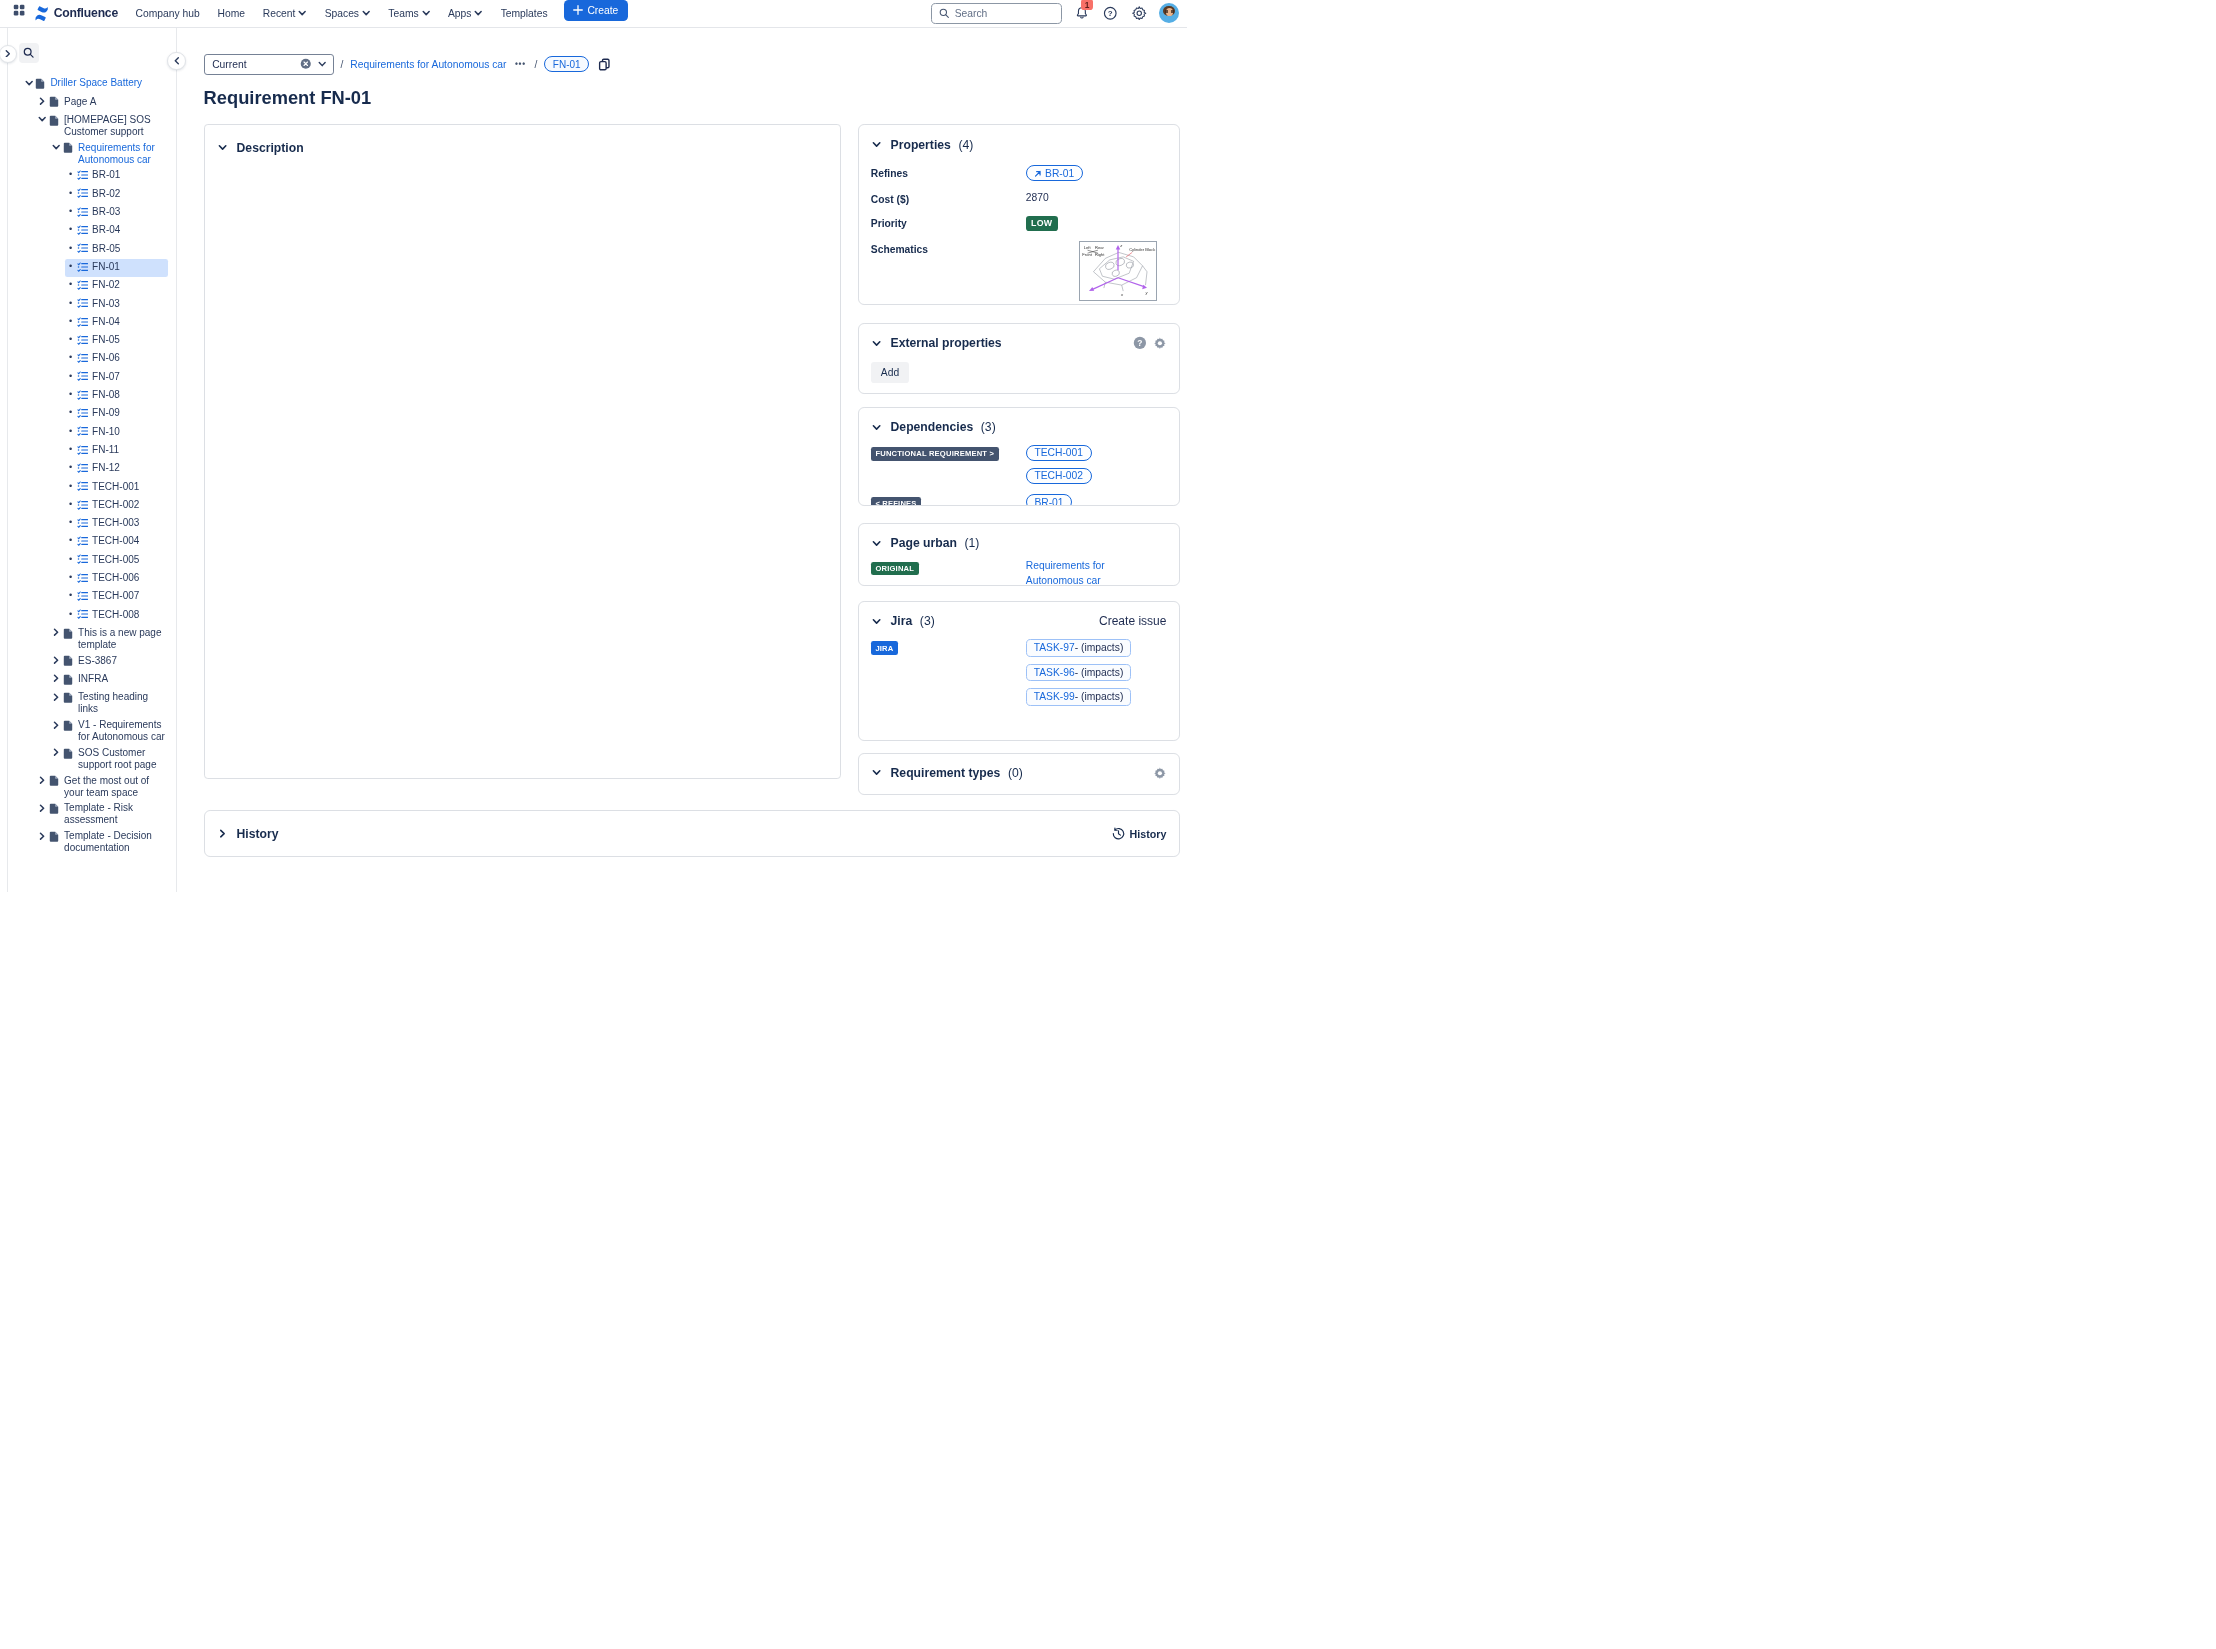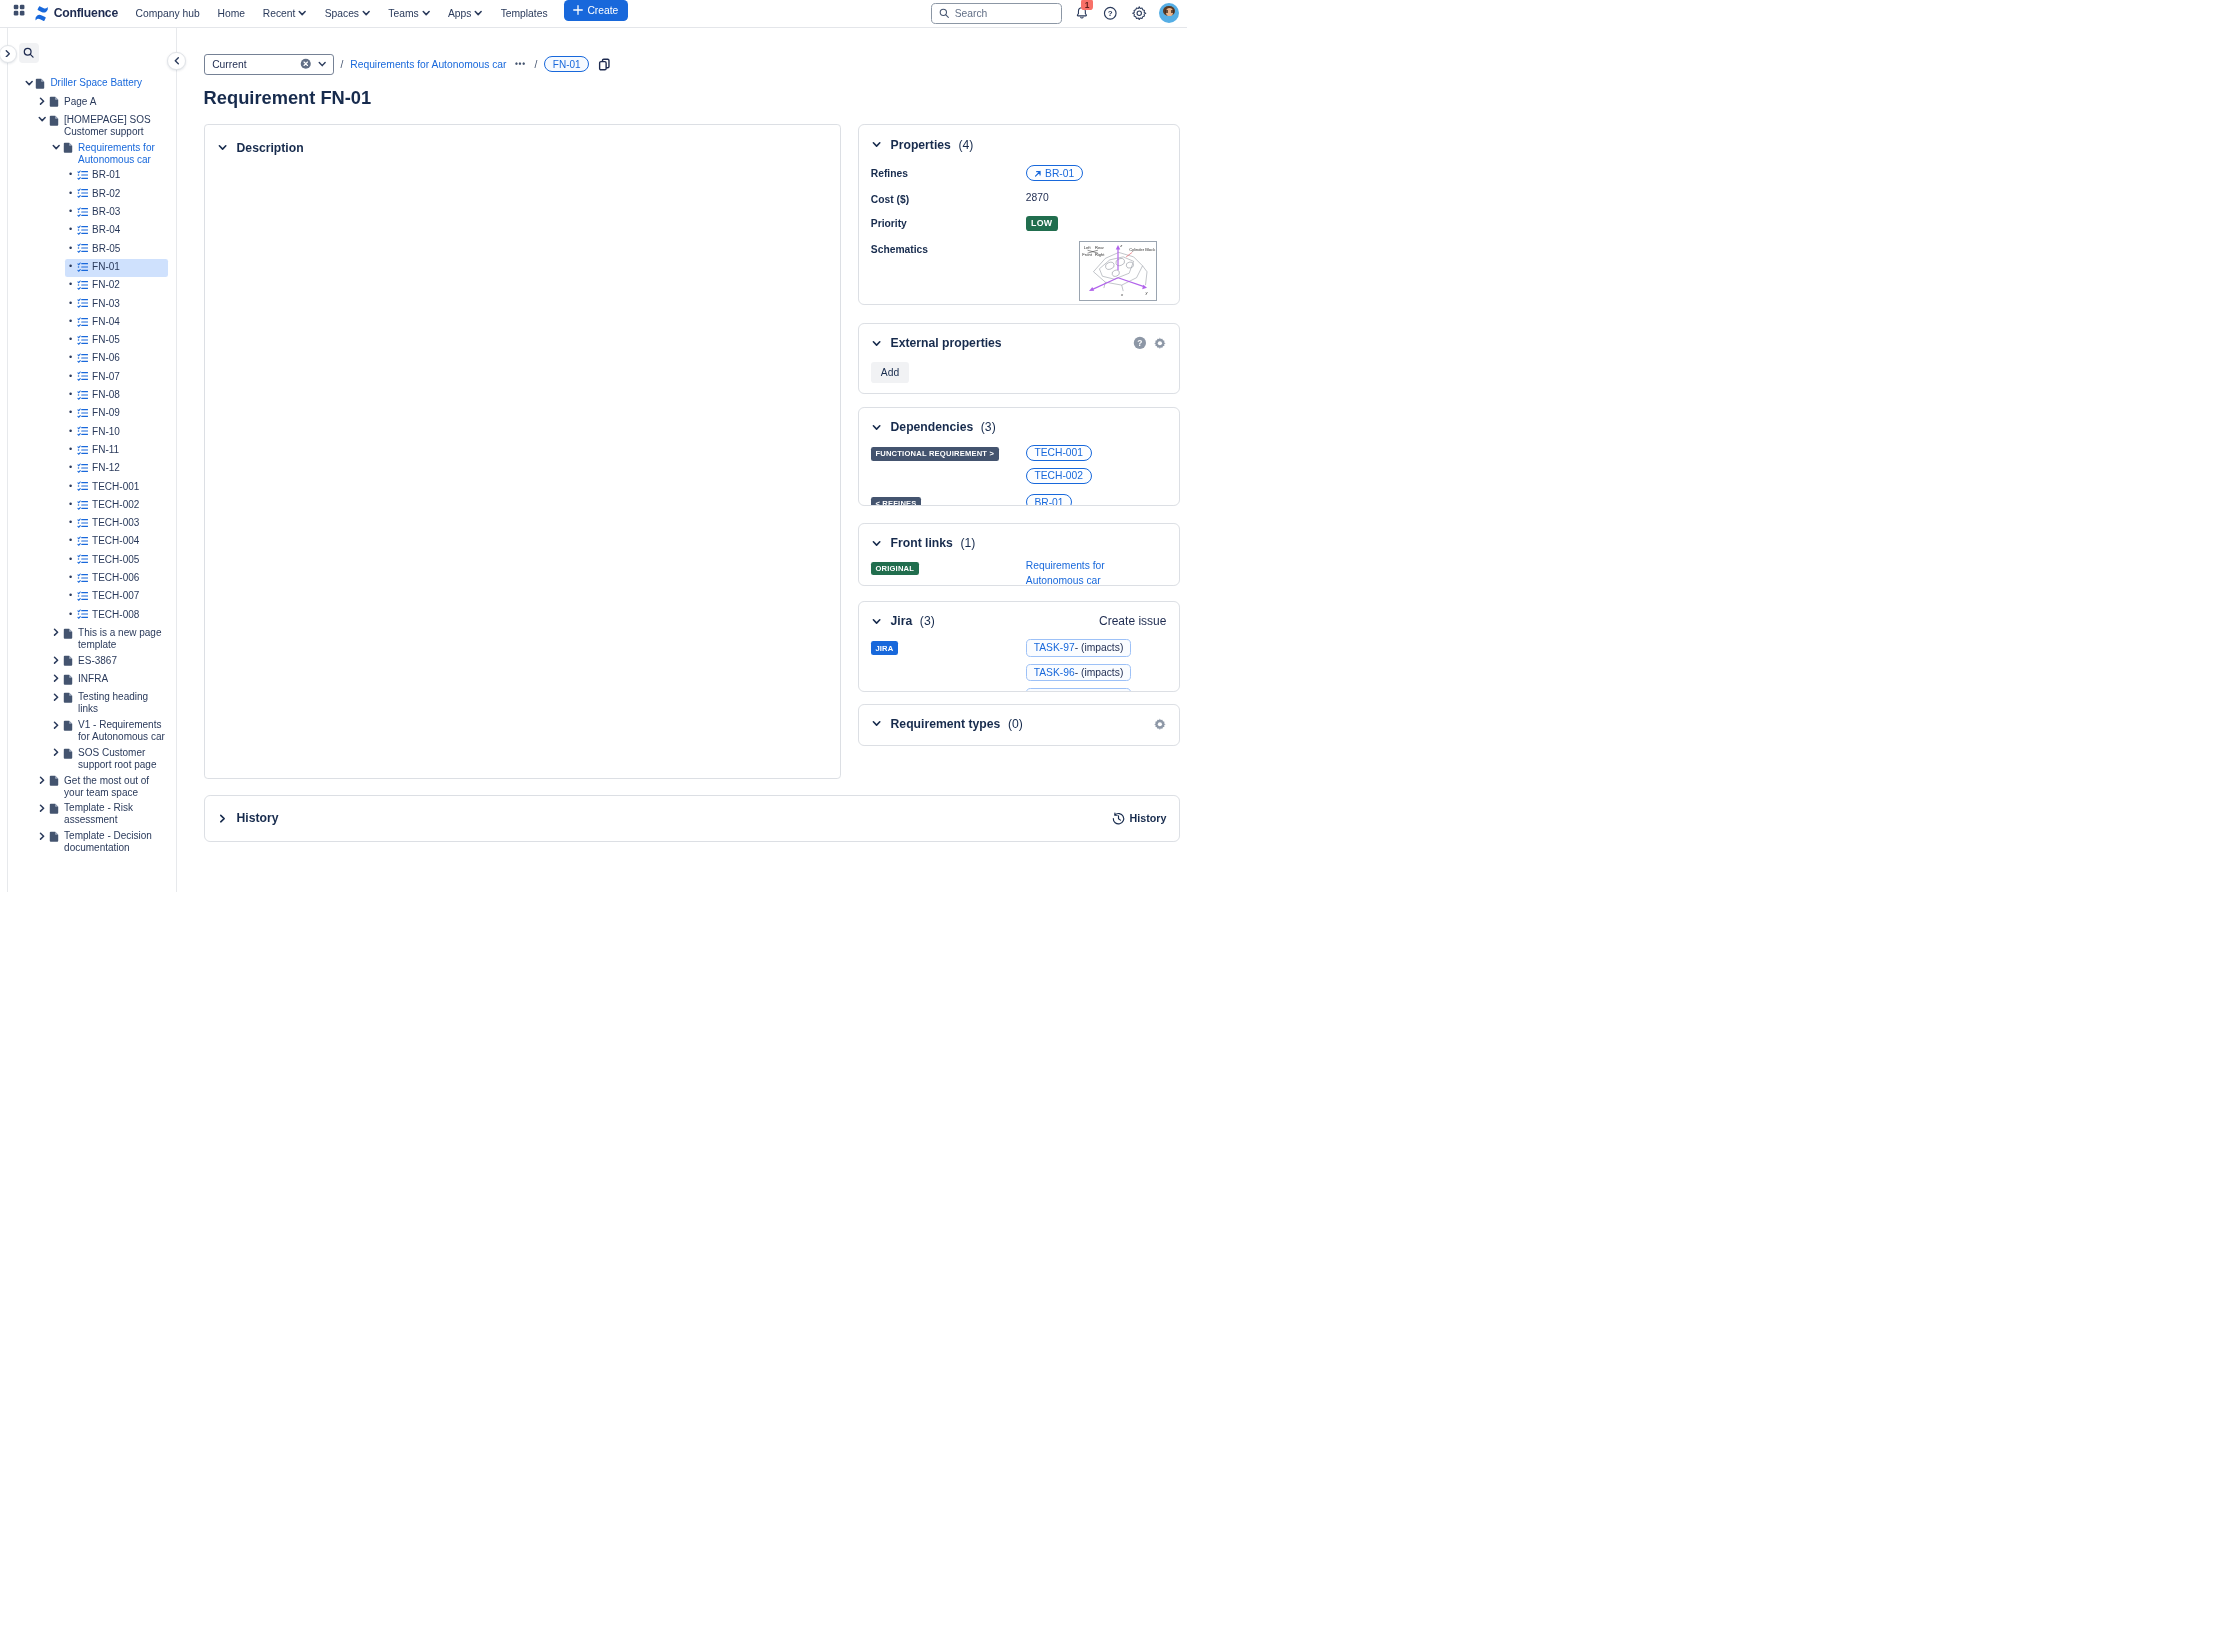--- a/index.html
+++ b/index.html
@@ -957,32 +957,32 @@
 
         <div class="gap22"></div>
 
         <div class="card" style="height:63px">
           <div class="card-h">
             <span class="hchev">
                 <svg width="9.2" height="9.2" viewBox="0 0 10 10">
                   <path d="M1.5 3l3.5 3.7L8.5 3" fill="none" stroke="#172B4D" stroke-width="1.7" stroke-linecap="round" stroke-linejoin="round"></path>
                 </svg>
               </span>
-            <span class="hname">Front links</span>
+            <span class="hname">Page urban</span>
             <span class="hcount">(1)</span>
           </div>
           <div class="vrow" style="margin-top:9.2px">
             <span class="vlabel"><span class="chip green">ORIGINAL</span></span>
             <span class="vval"><span class="pagelink">Requirements for Autonomous car</span></span>
           </div>
         </div>
 
         <div class="gap20"></div>
 
-        <div class="card" style="height:91px">
+        <div class="card" style="height:140px">
           <div class="card-h">
             <span class="hchev">
                 <svg width="9.2" height="9.2" viewBox="0 0 10 10">
                   <path d="M1.5 3l3.5 3.7L8.5 3" fill="none" stroke="#172B4D" stroke-width="1.7" stroke-linecap="round" stroke-linejoin="round"></path>
                 </svg>
               </span>
             <span class="hname">Jira</span>
             <span class="hcount">(3)</span>
             <span class="create-issue">Create issue</span>
           </div>

